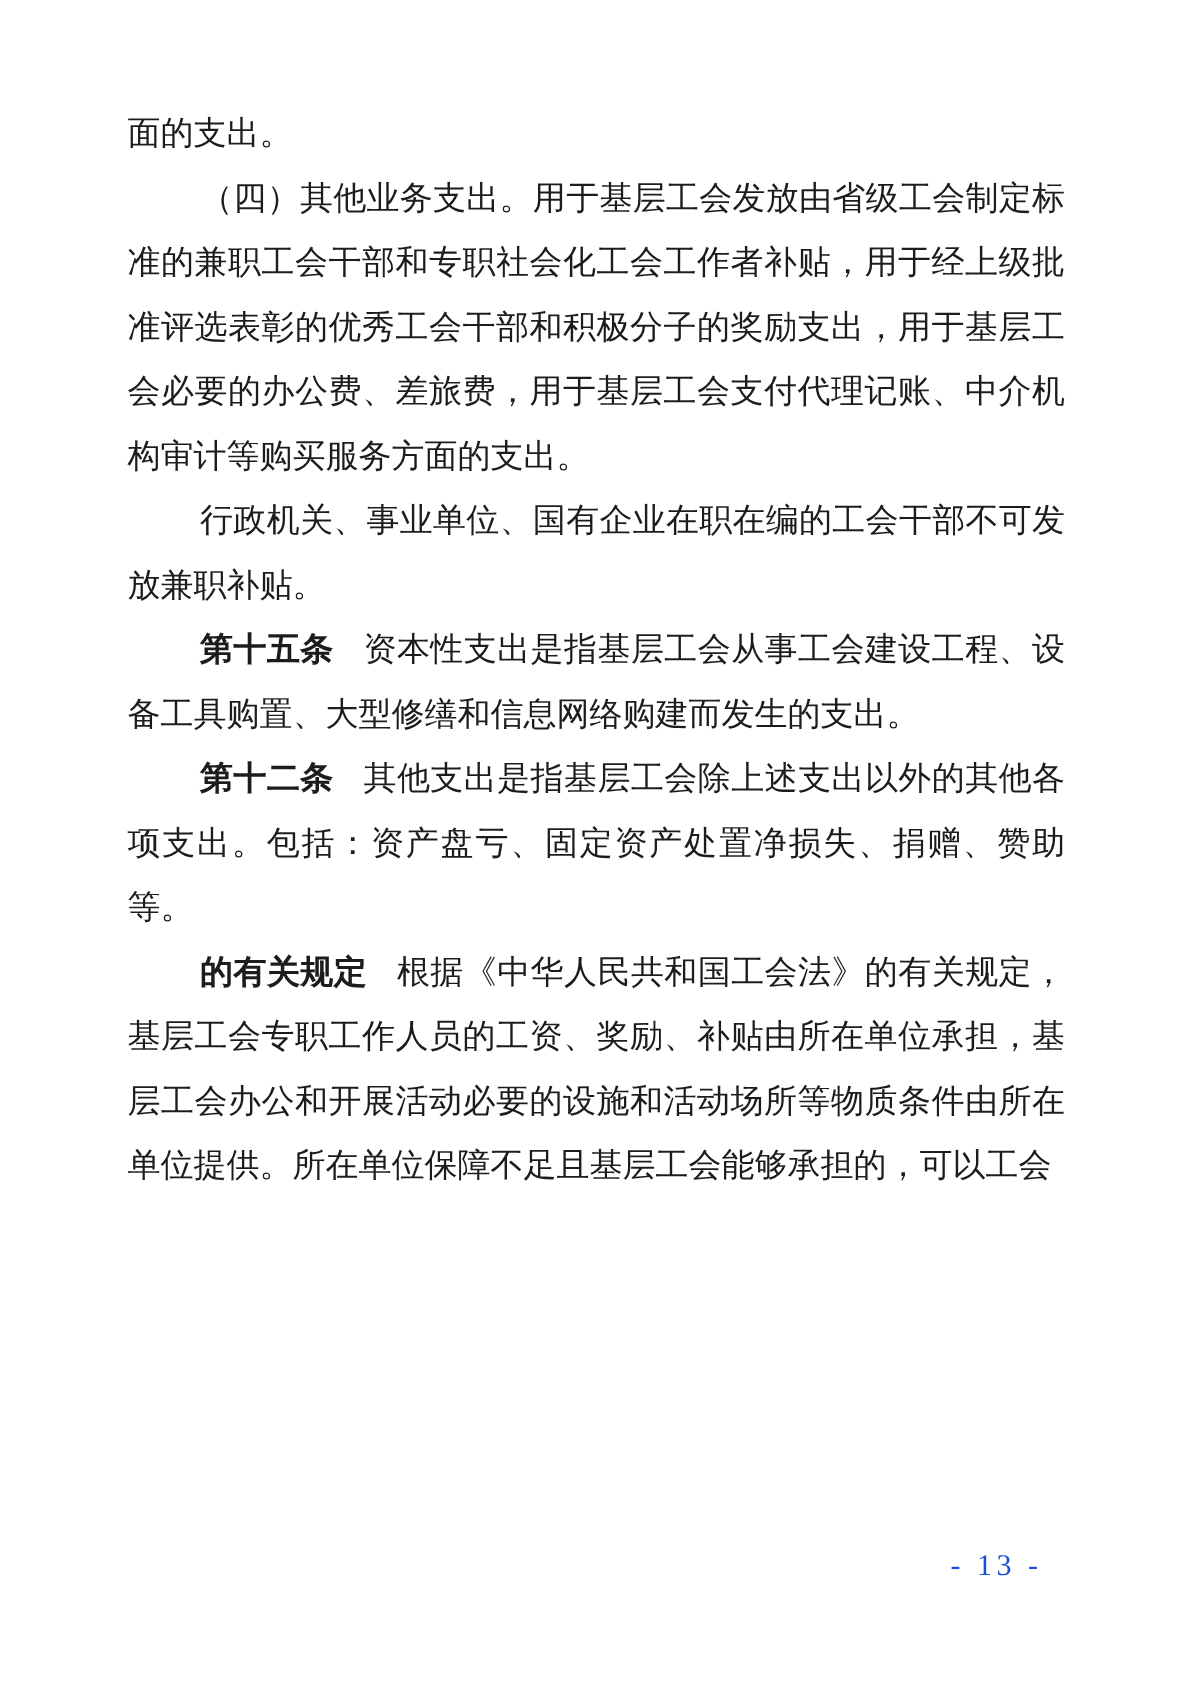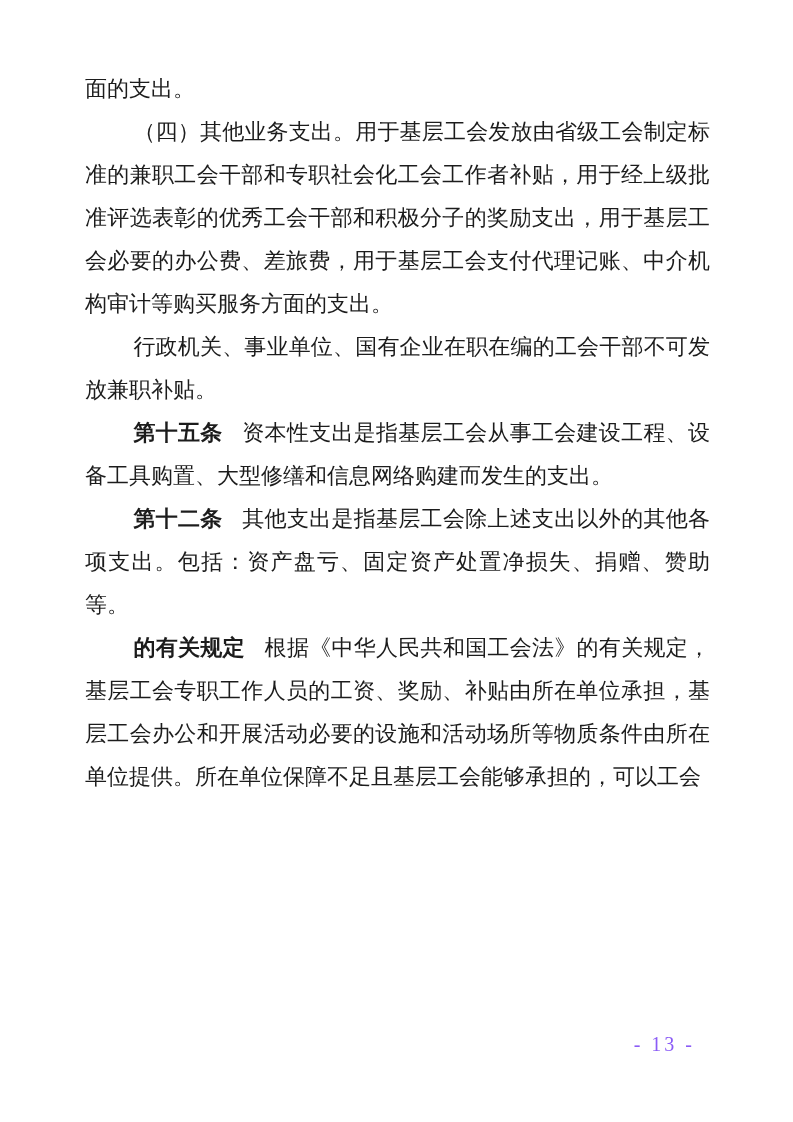--- a/index.html
+++ b/index.html
@@ -36,21 +36,21 @@
     font-weight: bold;
     margin-right: 0.9em;
   }
   .page-number {
     position: absolute;
     top: 1030px;
     right: 98px;
     font-size: 20px;
     line-height: 28px;
     letter-spacing: 3px;
-    color: #8b5cf6;
+    color: #1d4ed8;
   }
 </style>
 </head>
 <body>
 
 <div class="page">
   <div class="body-text">
 
     <p class="para"><span>面的支出。</span></p>
 

